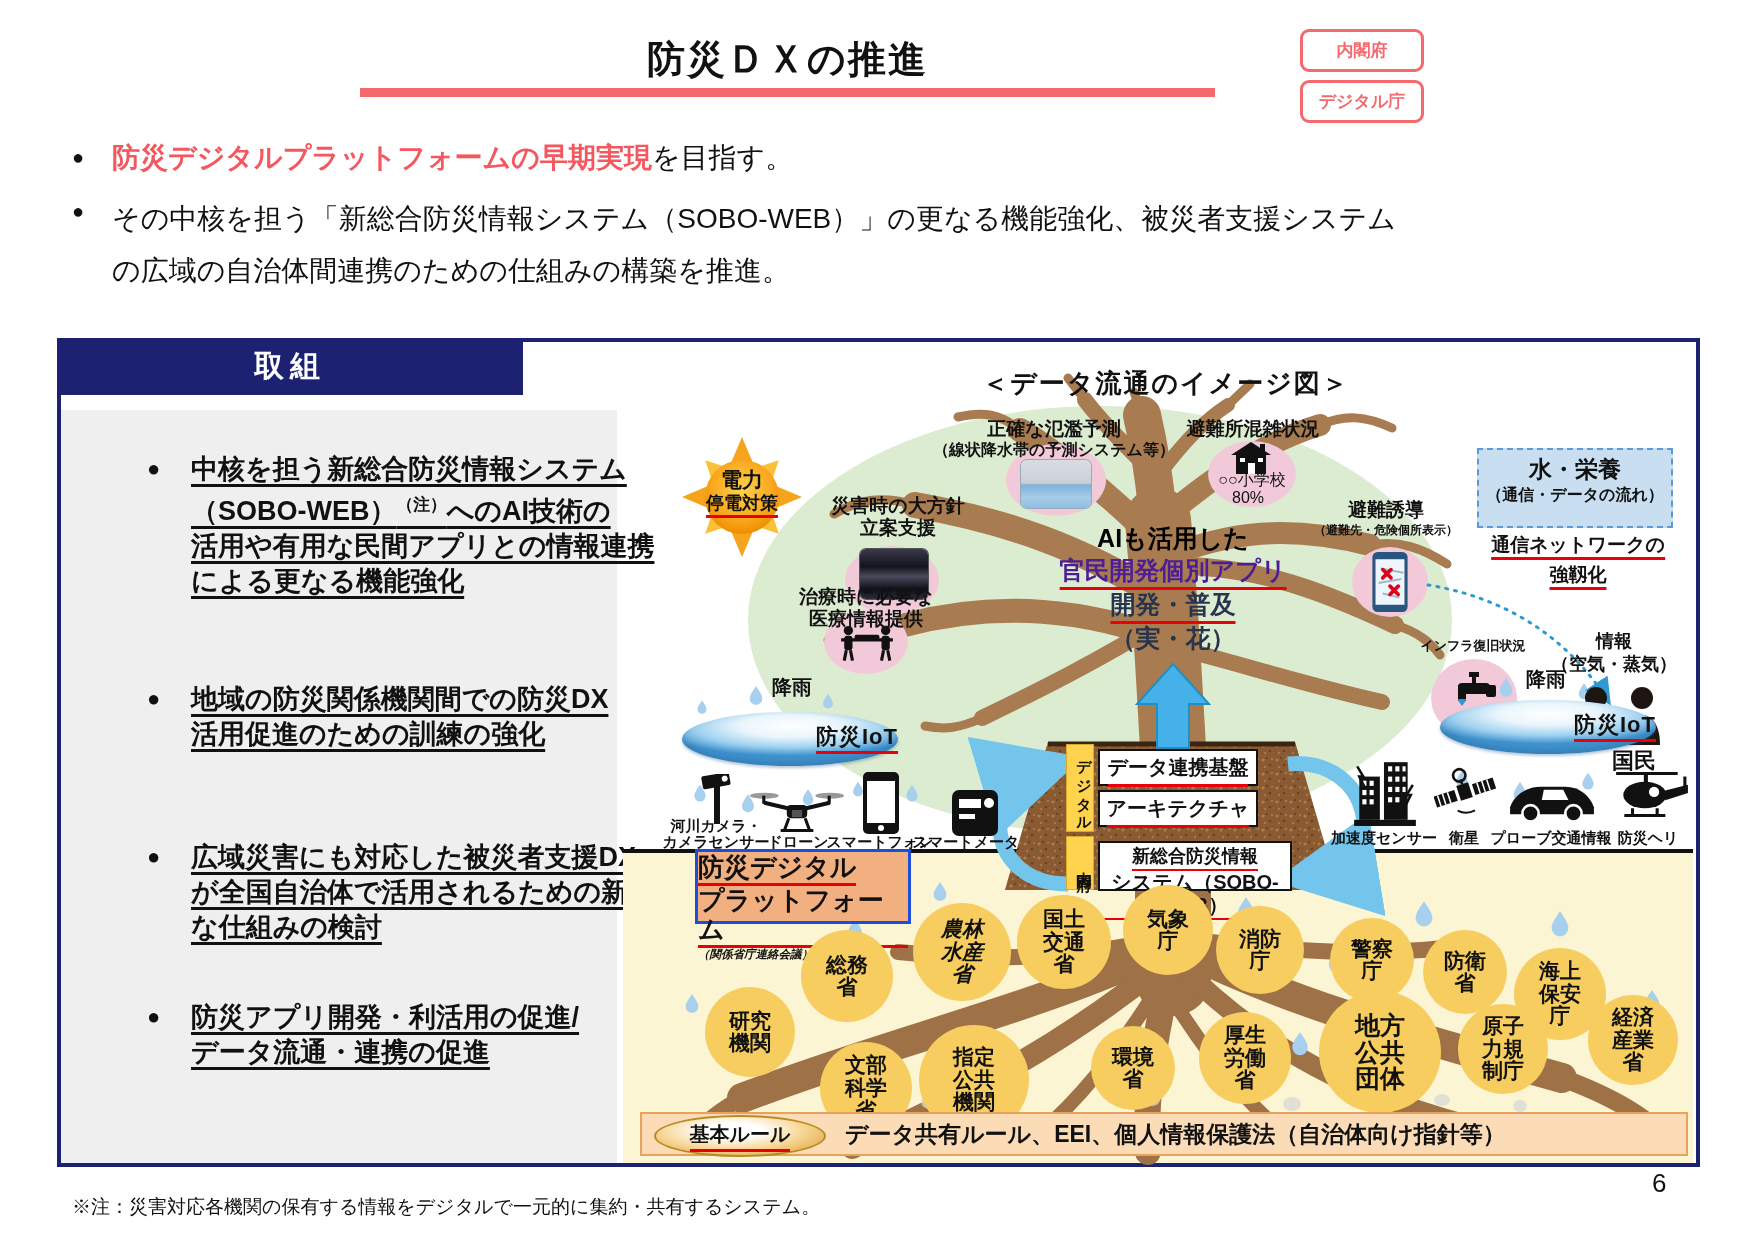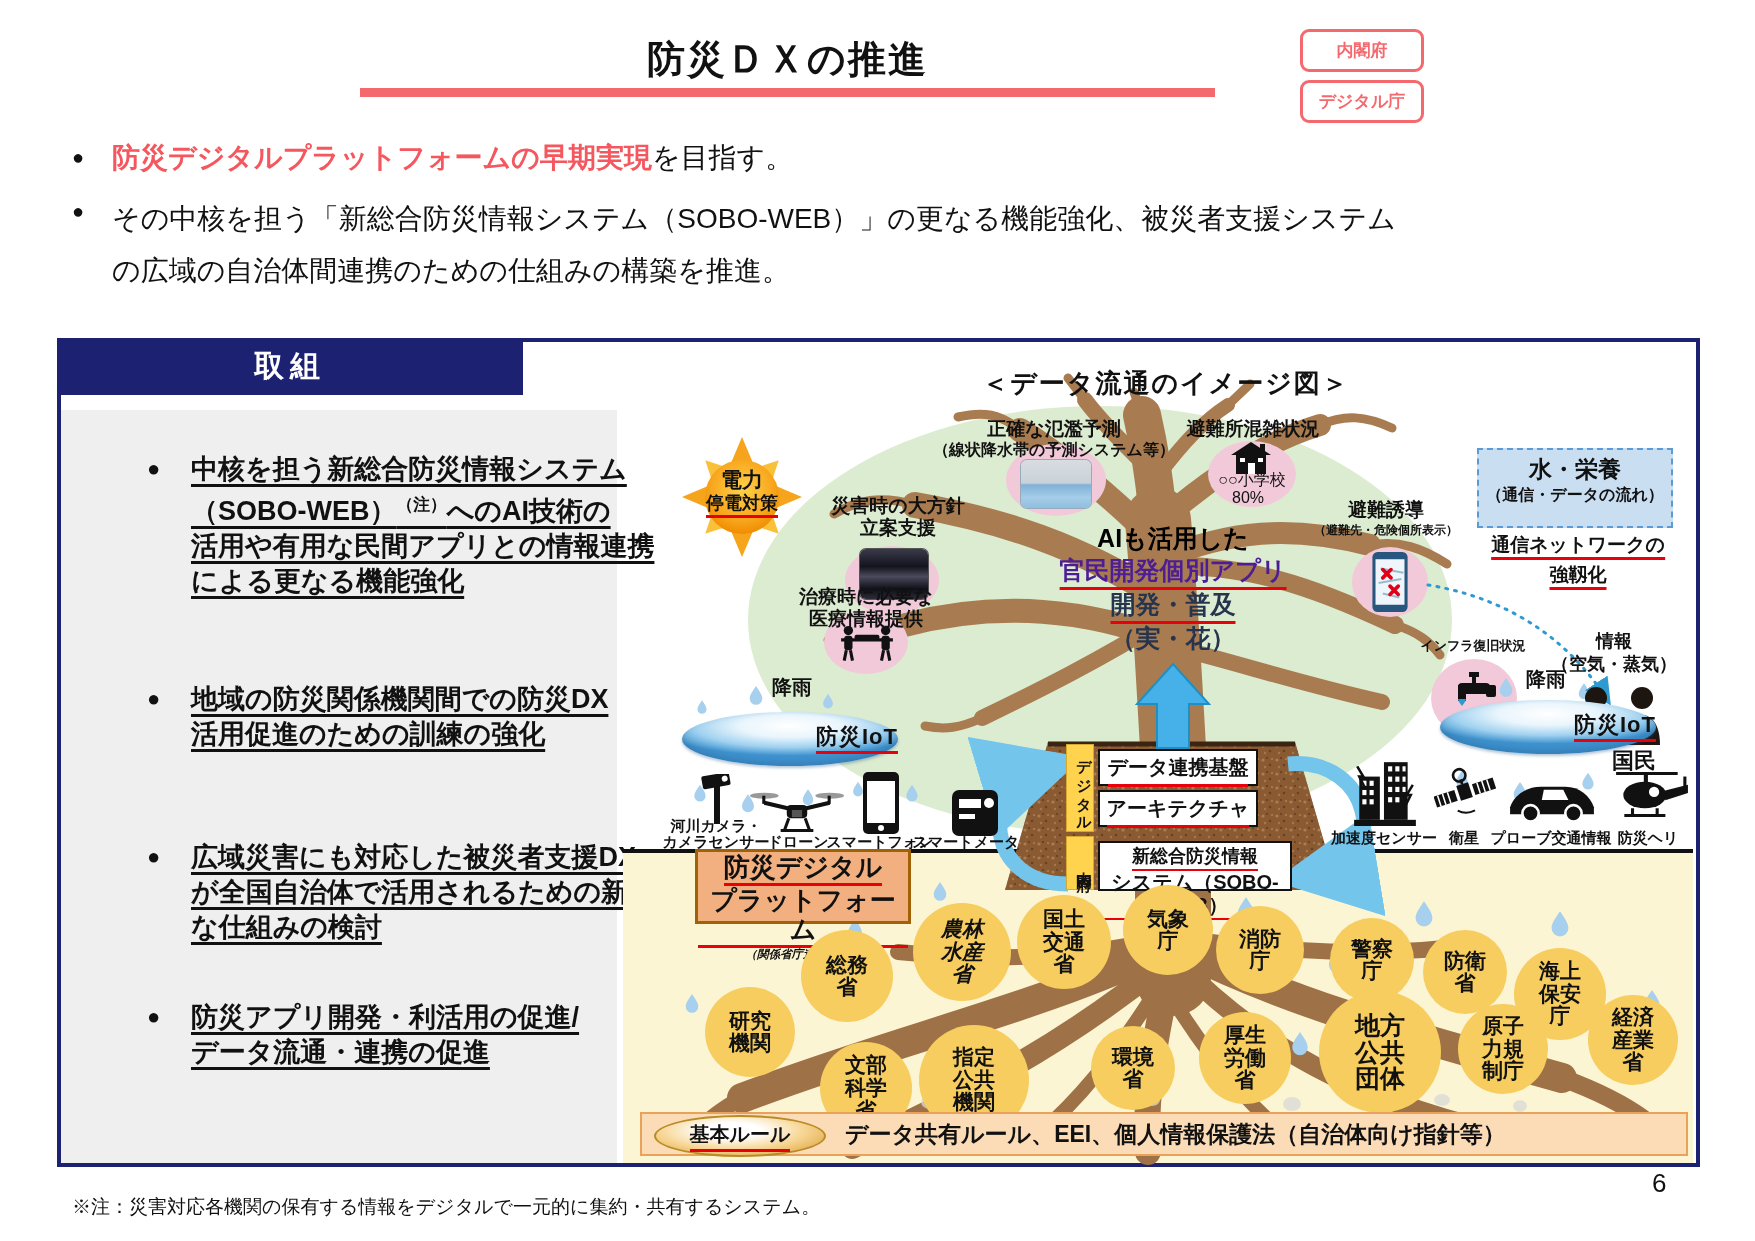--- a/index.html
+++ b/index.html
@@ -447,21 +447,21 @@
   <span class="rl">データ連携基盤</span>
 </div>
 <div class="abs z2 wbox" style="left:1098px;top:790px;width:160px;height:37px;font-size:20px;line-height:32px">
   <span class="rl">アーキテクチャ</span>
 </div>
 <div class="abs z2 wbox" style="left:1098px;top:841px;width:194px;height:50px;font-size:18px;line-height:23px;padding-top:2px">
   <span class="rl" style="border-bottom-width:2.5px">新総合防災情報</span><br>
   <span class="rl" style="border-bottom-width:2.5px;font-size:20px">システム（SOBO-WEB）</span>
 </div>
 
-<div class="abs z2" style="left:695px;top:849px;width:216px;height:75px;background:#f2b081;border:3px solid #a16207;box-sizing:border-box;text-align:center">
+<div class="abs z2" style="left:695px;top:849px;width:216px;height:75px;background:#f2b081;border:3px solid #1d4ed8;box-sizing:border-box;text-align:left">
   <div style="line-height:29px;margin-top:1px"><span class="rl b" style="font-size:26px">防災デジタル</span></div>
   <div style="line-height:29px"><span class="rl b" style="font-size:26px">プラットフォーム</span></div>
   <div class="b" style="font-size:11.5px;font-style:italic;line-height:12px">（関係省庁連絡会議）</div>
 </div>
 
 <div id="ministry-root">
     <div class="mcir" style="left: 705px; top: 987px; width: 90px; height: 90px;">研究
 機関</div>
     <div class="mcir" style="left: 801px; top: 930px; width: 92px; height: 92px;">総務
 省</div>

